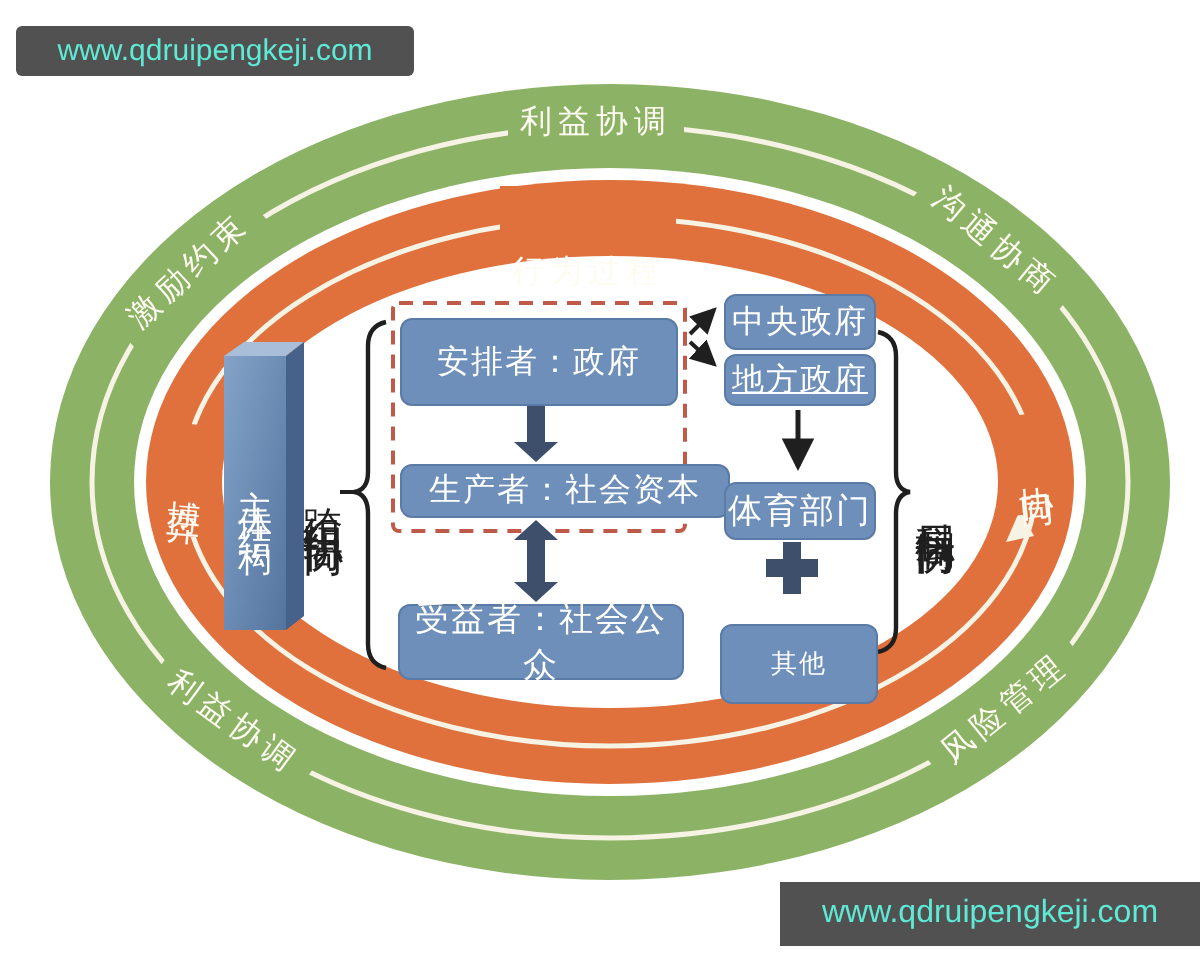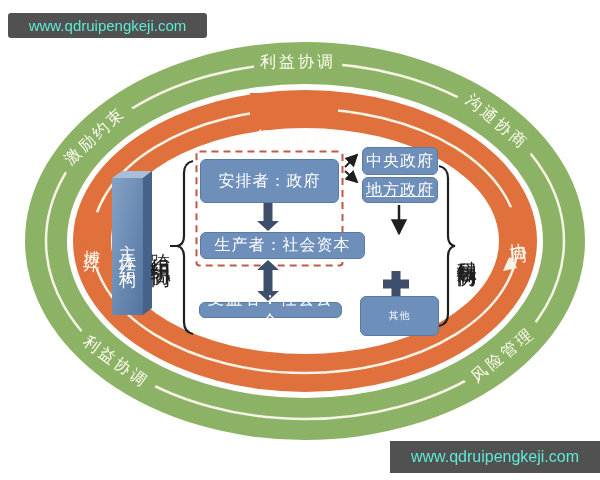--- a/index.html
+++ b/index.html
@@ -100,20 +100,21 @@
   <div class="abs ringlabel" style="left:250px;top:93px;width:88px;height:24px;margin-top:32px;">行为过程</div>
   <div class="abs ringlabel v" style="left:81px;top:212px;width:24px;height:56px;transform:rotate(5deg);letter-spacing:4px;font-size:17px;">博弈</div>
   <div class="abs ringlabel v" style="left:504px;top:209px;width:24px;height:50px;transform:rotate(-5deg);letter-spacing:4px;font-size:17px;">协同</div>
 
   <div class="abs v" style="left:117px;top:186px;width:21px;height:126px;color:#ffffff;font-size:17px;letter-spacing:9px;font-family:'Liberation Serif',serif;">主体结构</div>
   <div class="abs v blackv" style="left:150px;top:186px;width:23px;height:124px;letter-spacing:4px;">跨组织协同</div>
   <div class="abs v blackv" style="left:456px;top:190px;width:23px;height:120px;letter-spacing:2px;">科层制协同</div>
 
   <div class="abs bluebox" style="left:200px;top:159px;width:139px;height:44px;">安排者：政府</div>
   <div class="abs bluebox" style="left:200px;top:232px;width:165px;height:27px;">生产者：社会资本</div>
-  <div class="abs bluebox" style="left:199px;top:302px;width:143px;height:16px;font-size:17px;">受益者：社会公众</div>
+  <div class="abs bluebox" style="left:199px;top:302px;width:143px;height:38px;font-size:17px;">受益者：社会公众</div>
   <div class="abs bluebox" style="left:362px;top:147px;width:76px;height:28px;">中央政府</div>
   <div class="abs bluebox" style="left:362px;top:177px;width:76px;height:26px;text-decoration:underline;">地方政府</div>
-  <div class="abs bluebox" style="left:360px;top:296px;width:79px;height:40px;font-size:10px;flex-direction:column;line-height:1.25;">
+  <div class="abs bluebox" style="left:362px;top:241px;width:76px;height:29px;font-size:17px;">体育部门</div>
+  <div class="abs bluebox" style="left:360px;top:312px;width:79px;height:40px;font-size:13px;flex-direction:column;line-height:1.25;">
     <span>其他</span>
   </div>
 
 </div>
 
 </body></html>

